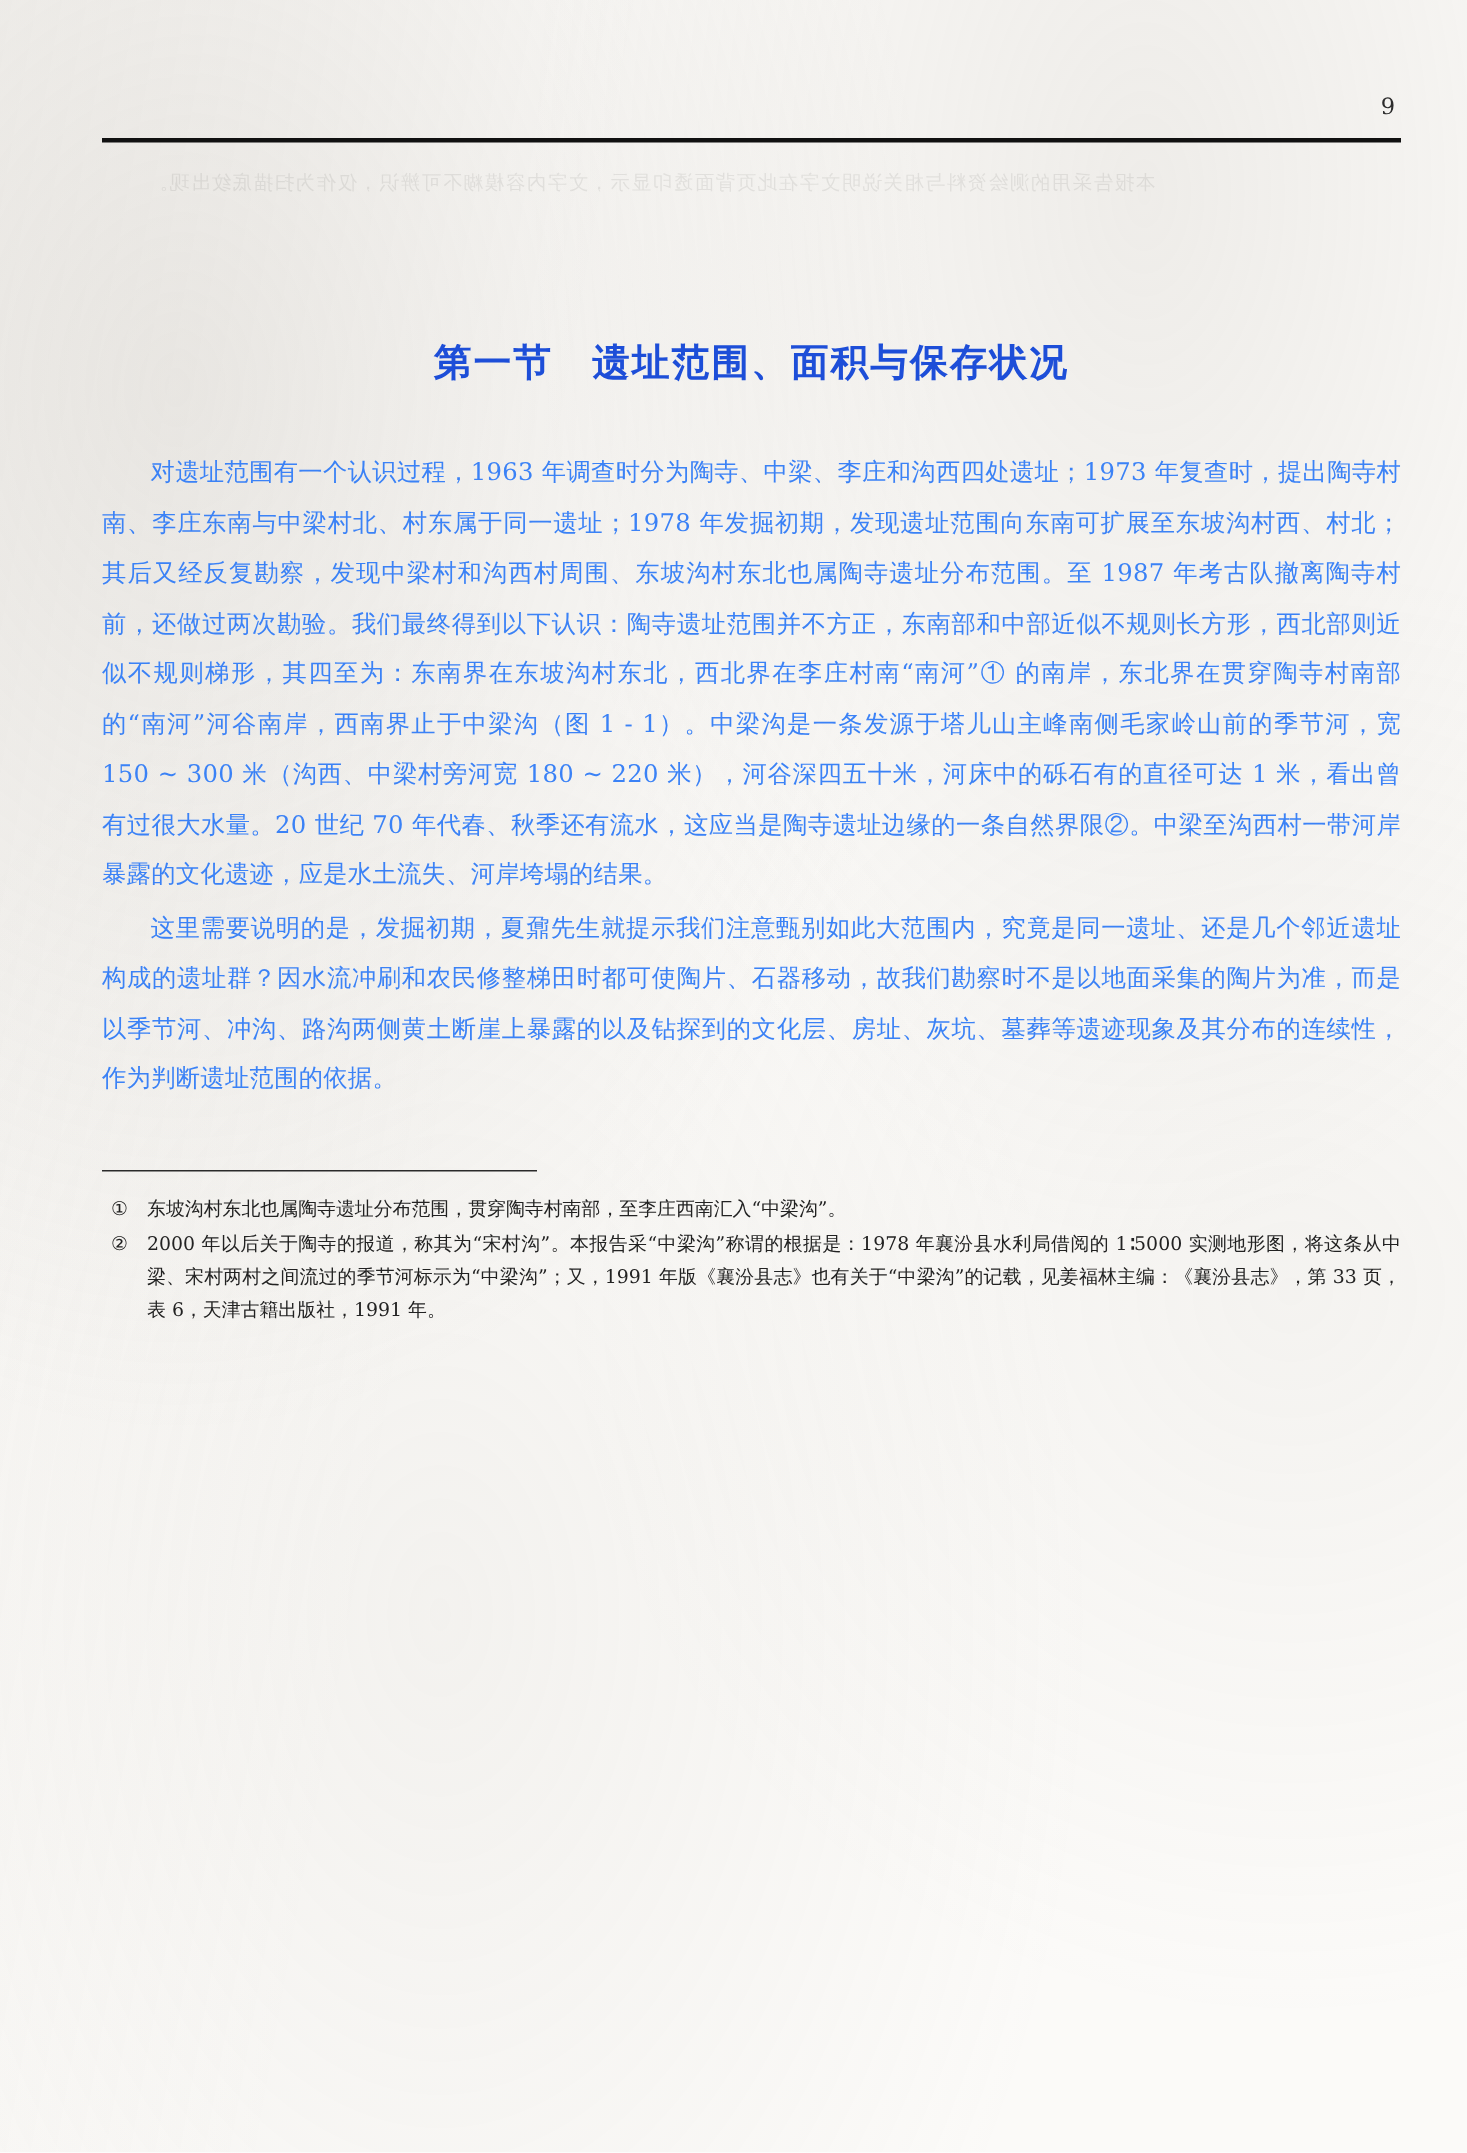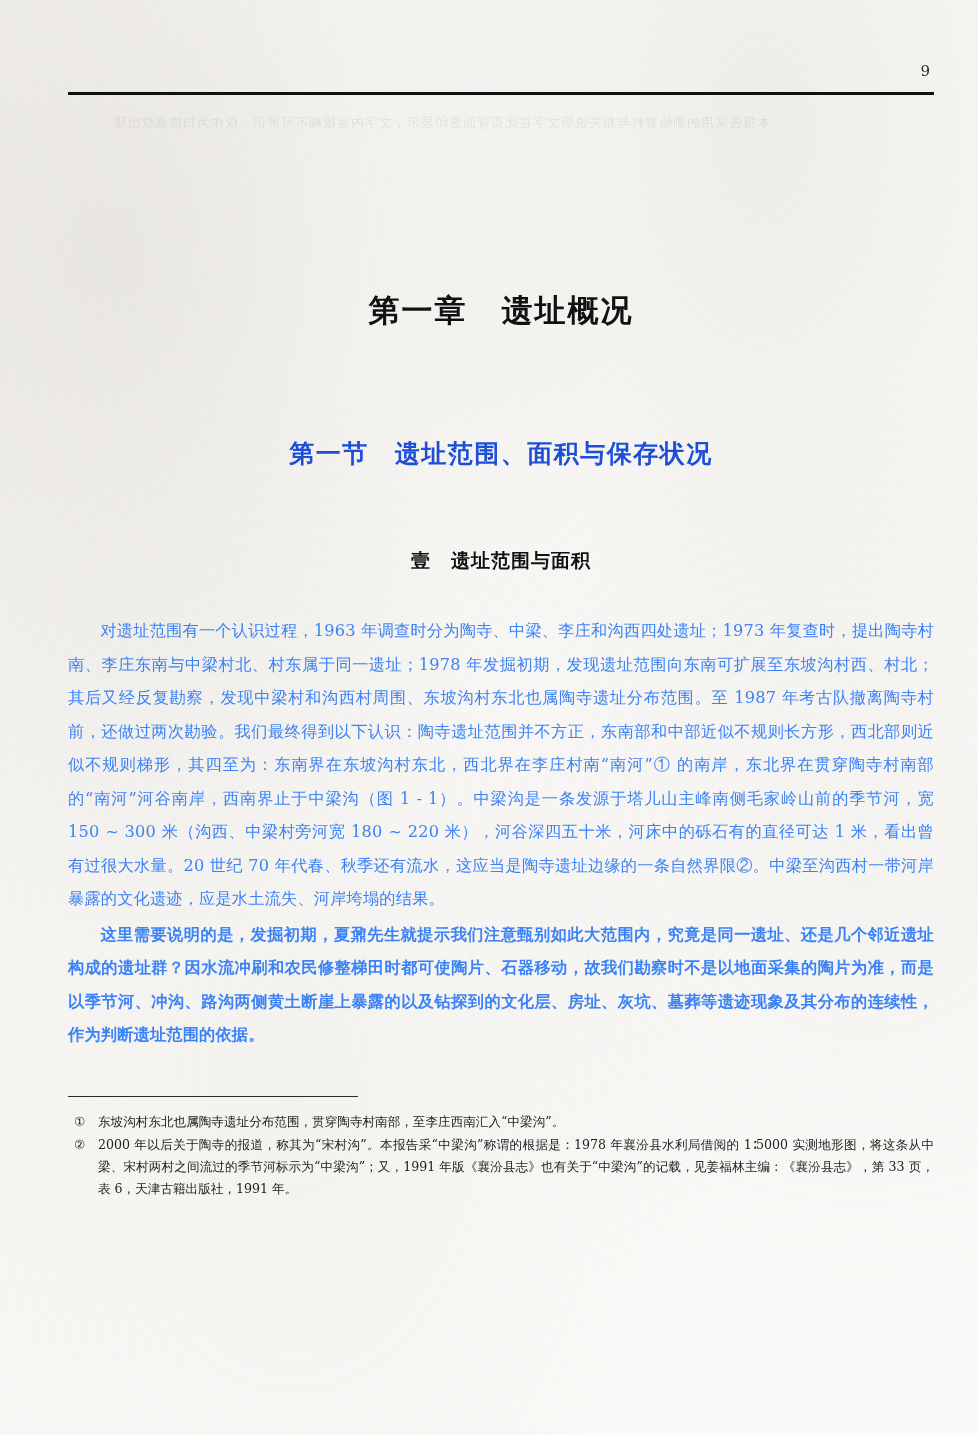--- a/index.html
+++ b/index.html
@@ -120,21 +120,20 @@
     text-justify: inter-ideograph;
     color: #3b82f6;
     letter-spacing: 0.2px;
   }
   .body-text p {
     margin: 0;
     text-indent: 2em;
   }
   .body-text p + p {
     margin-top: 2px;
-    font-weight: bold;
   }
   .footnote-rule {
     margin-top: 44px;
     width: 290px;
     height: 1px;
     background: #2a2a2a;
   }
   .footnotes {
     margin-top: 14px;
     font-size: 12.6px;
@@ -165,31 +164,25 @@
 <div class="page">
 
   <div class="texture"></div>
   <div class="ghost">本报告采用的测绘资料与相关说明文字在此页背面透印显示，文字内容模糊不可辨识，仅作为扫描底纹出现。</div>
 
   <div class="folio">9</div>
   <div class="rule"></div>
 
   <div class="content">
 
-    <div class="chapter-title">
-      <span>第一章</span><span class="gap"></span><span>遗址概况</span>
-    </div>
 
     <div class="section-title">
       <span>第一节</span><span class="gap"></span><span>遗址范围、面积与保存状况</span>
     </div>
 
-    <div class="subsection-title">
-      <span>壹</span><span class="gap"></span><span>遗址范围与面积</span>
-    </div>
 
     <div class="body-text">
       <p>对遗址范围有一个认识过程，1963 年调查时分为陶寺、中梁、李庄和沟西四处遗址；1973 年复查时，提出陶寺村南、李庄东南与中梁村北、村东属于同一遗址；1978 年发掘初期，发现遗址范围向东南可扩展至东坡沟村西、村北；其后又经反复勘察，发现中梁村和沟西村周围、东坡沟村东北也属陶寺遗址分布范围。至 1987 年考古队撤离陶寺村前，还做过两次勘验。我们最终得到以下认识：陶寺遗址范围并不方正，东南部和中部近似不规则长方形，西北部则近似不规则梯形，其四至为：东南界在东坡沟村东北，西北界在李庄村南“南河”① 的南岸，东北界在贯穿陶寺村南部的“南河”河谷南岸，西南界止于中梁沟（图 1 - 1）。中梁沟是一条发源于塔儿山主峰南侧毛家岭山前的季节河，宽 150 ~ 300 米（沟西、中梁村旁河宽 180 ~ 220 米），河谷深四五十米，河床中的砾石有的直径可达 1 米，看出曾有过很大水量。20 世纪 70 年代春、秋季还有流水，这应当是陶寺遗址边缘的一条自然界限②。中梁至沟西村一带河岸暴露的文化遗迹，应是水土流失、河岸垮塌的结果。</p>
       <p>这里需要说明的是，发掘初期，夏鼐先生就提示我们注意甄别如此大范围内，究竟是同一遗址、还是几个邻近遗址构成的遗址群？因水流冲刷和农民修整梯田时都可使陶片、石器移动，故我们勘察时不是以地面采集的陶片为准，而是以季节河、冲沟、路沟两侧黄土断崖上暴露的以及钻探到的文化层、房址、灰坑、墓葬等遗迹现象及其分布的连续性，作为判断遗址范围的依据。</p>
     </div>
 
     <div class="footnote-rule"></div>
 
     <div class="footnotes">
       <div class="fn">

